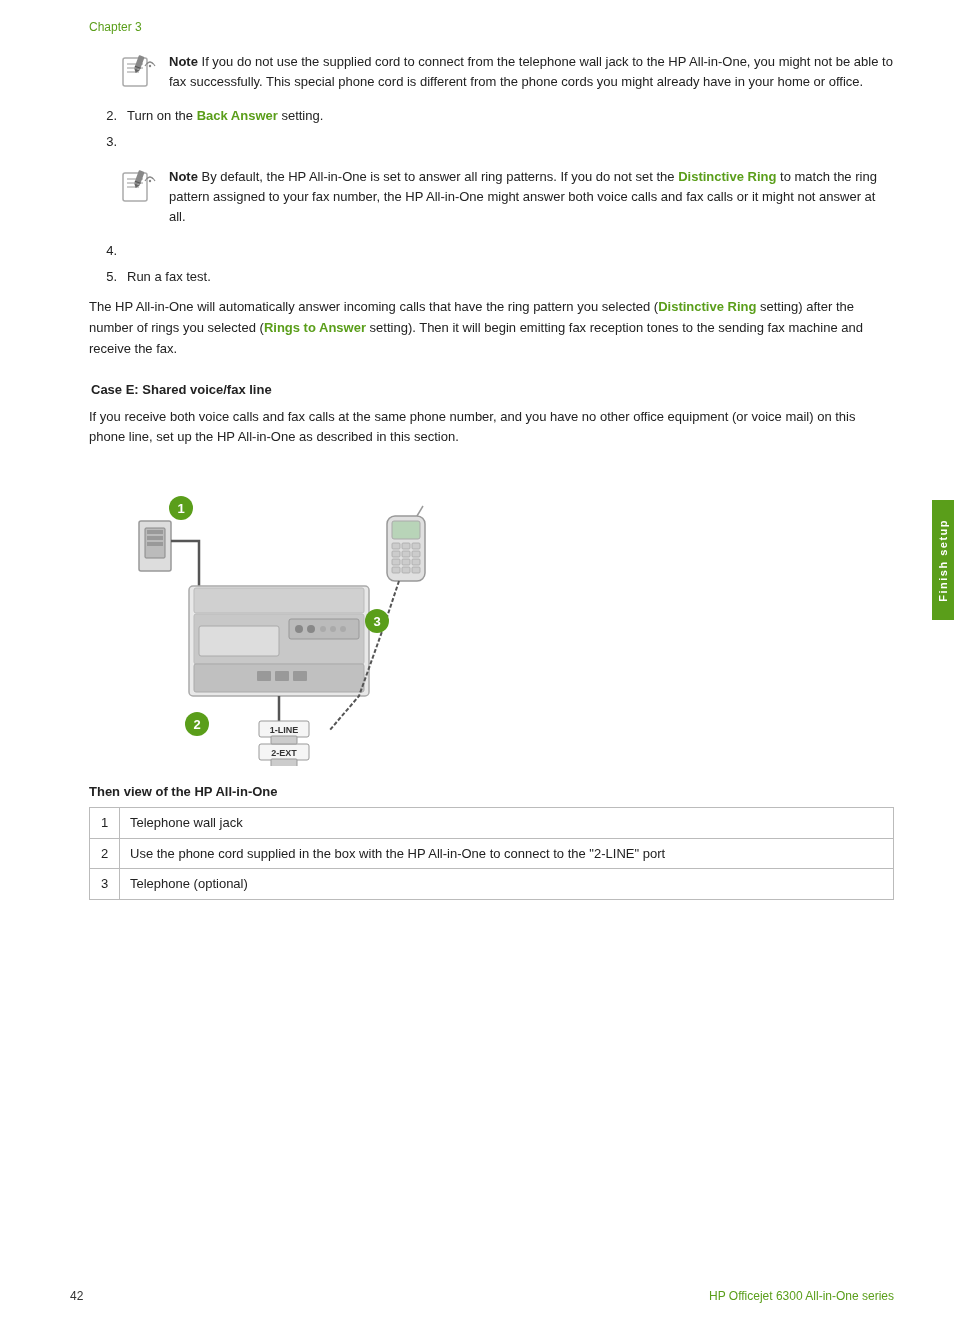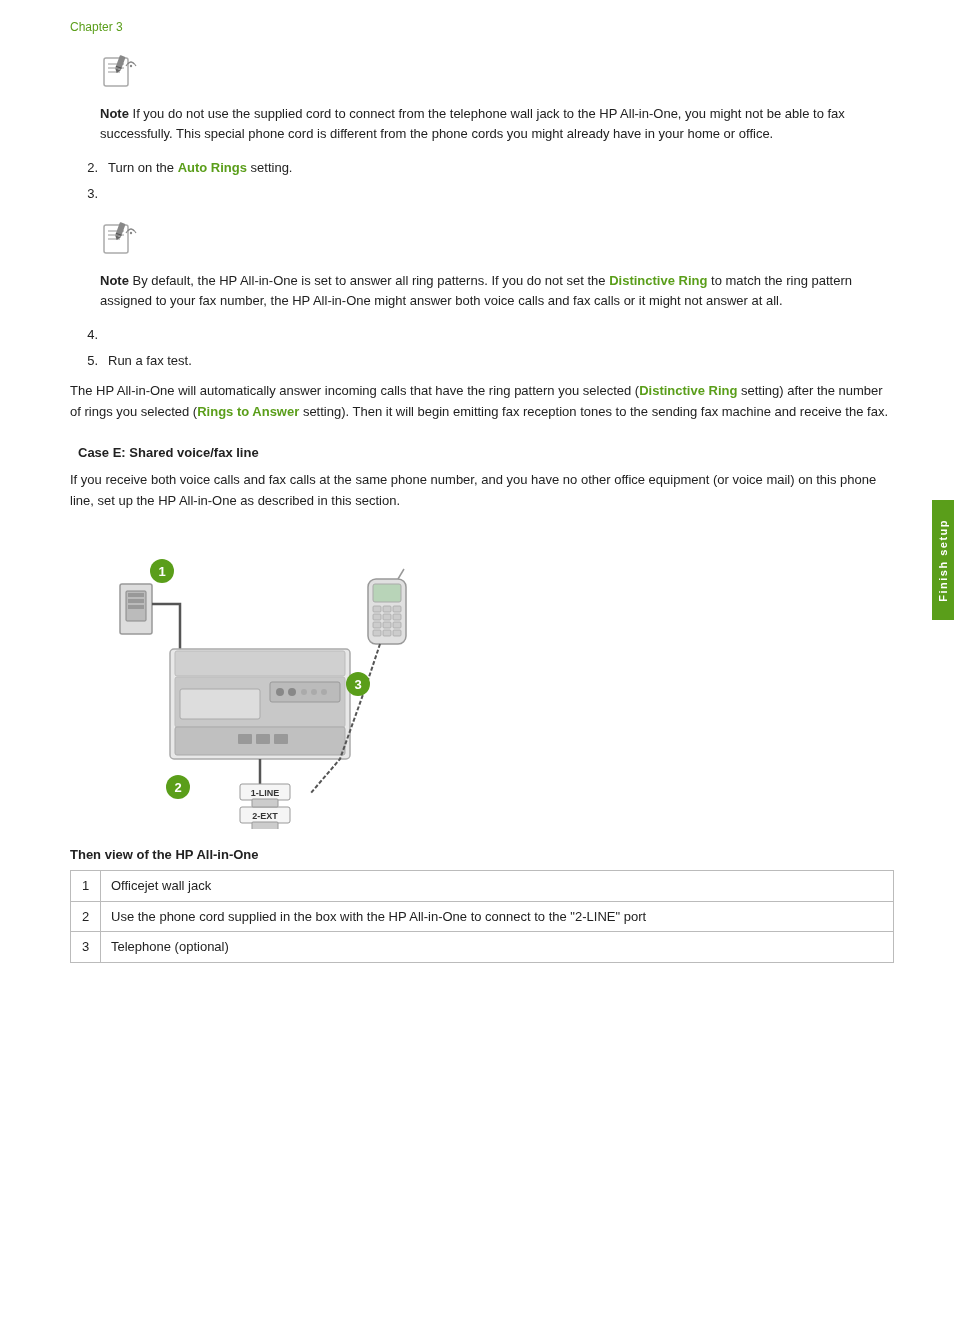--- a/index.html
+++ b/index.html
@@ -9,37 +9,36 @@
       background: #fff;
       color: #222;
       width: 954px;
       min-height: 1321px;
       position: relative;
     }
 
     .page-container {
       width: 954px;
       min-height: 1321px;
-      padding: 20px 60px 40px 70px;
+      padding: 20px 60px 40px 89px;
       position: relative;
     }
 
     .chapter-label {
       color: #5a9e1a;
       font-size: 12px;
       margin-bottom: 18px;
       font-weight: normal;
     }
 
     .note-block {
       display: flex;
       align-items: flex-start;
       margin: 14px 0 14px 30px;
       gap: 12px;
-      flex-direction: column;
     }
 
     .note-icon {
       width: 38px;
       height: 38px;
       flex-shrink: 0;
       margin-top: 2px;
     }
 
     .note-text {
@@ -75,21 +74,21 @@
     }
 
     .body-para {
       margin: 10px 0;
       line-height: 1.6;
     }
 
     .section-heading {
       font-weight: bold;
       font-size: 13px;
-      margin: 22px 0 8px 8px;
+      margin: 22px 0 8px 2px;
     }
 
     .diagram-area {
       margin: 18px 0 18px 40px;
       position: relative;
       width: 320px;
       height: 300px;
     }
 
     .back-view-table {
@@ -168,21 +167,21 @@
       </svg>
     </div>
     <div class="note-text">
       <strong>Note</strong>&nbsp;<span id="note1-text">If you do not use the supplied cord to connect from the telephone wall jack to the HP All-in-One, you might not be able to fax successfully. This special phone cord is different from the phone cords you might already have in your home or office.</span>
     </div>
   </div>
 
   <div class="numbered-list">
     <div class="numbered-item">
       <span class="num-label">2.</span>
-      <span>Turn on the <span class="green-link">Auto Rings</span> setting.</span>
+      <span>Turn on the <span class="green-link">Back Answer</span> setting.</span>
     </div>
     <div class="numbered-item">
       <span class="num-label">3.</span>
     </div>
   </div>
 
   <div class="note-block">
     <div class="note-icon">
       <svg viewBox="0 0 38 38" width="38" height="38" xmlns="http://www.w3.org/2000/svg">
         <rect x="4" y="4" width="24" height="28" rx="2" fill="none" stroke="#aaa" stroke-width="1.5"></rect>
@@ -302,31 +301,35 @@
 
     </svg>
   </div>
 
   <div class="back-view-title">Then view of the HP All-in-One</div>
 
   <table class="back-view-table">
     <tbody id="back-view-tbody">
     <tr>
           <td>1</td>
-          <td>Officejet wall jack</td>
+          <td>Telephone wall jack</td>
         </tr>
         <tr>
           <td>2</td>
           <td>Use the phone cord supplied in the box with the HP All-in-One to connect to the "2-LINE" port</td>
         </tr>
         <tr>
           <td>3</td>
           <td>Telephone (optional)</td>
         </tr>
       </tbody>
   </table>
 
   <div style="position:absolute; right:0; top:500px; width:22px; height:120px; background:#5a9e1a; display:flex; align-items:center; justify-content:center;">
     <span style="writing-mode:vertical-rl; transform:rotate(180deg); color:#fff; font-size:11px; font-weight:bold; letter-spacing:1.5px;">Finish setup</span>
   </div>
 
+  <div class="footer-area">
+    <span class="footer-page">42</span>
+    <span class="footer-brand">HP Officejet 6300 All-in-One series</span>
+  </div>
 
 </div>
 
 </body></html>

